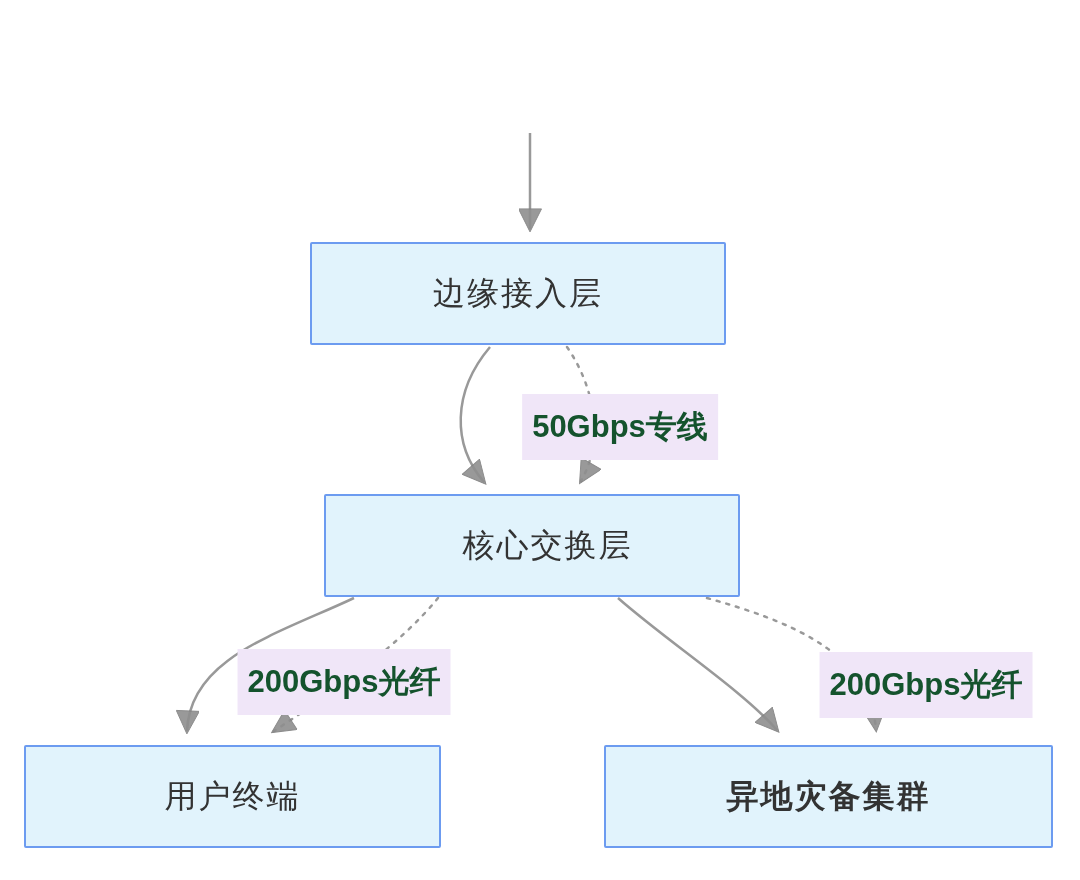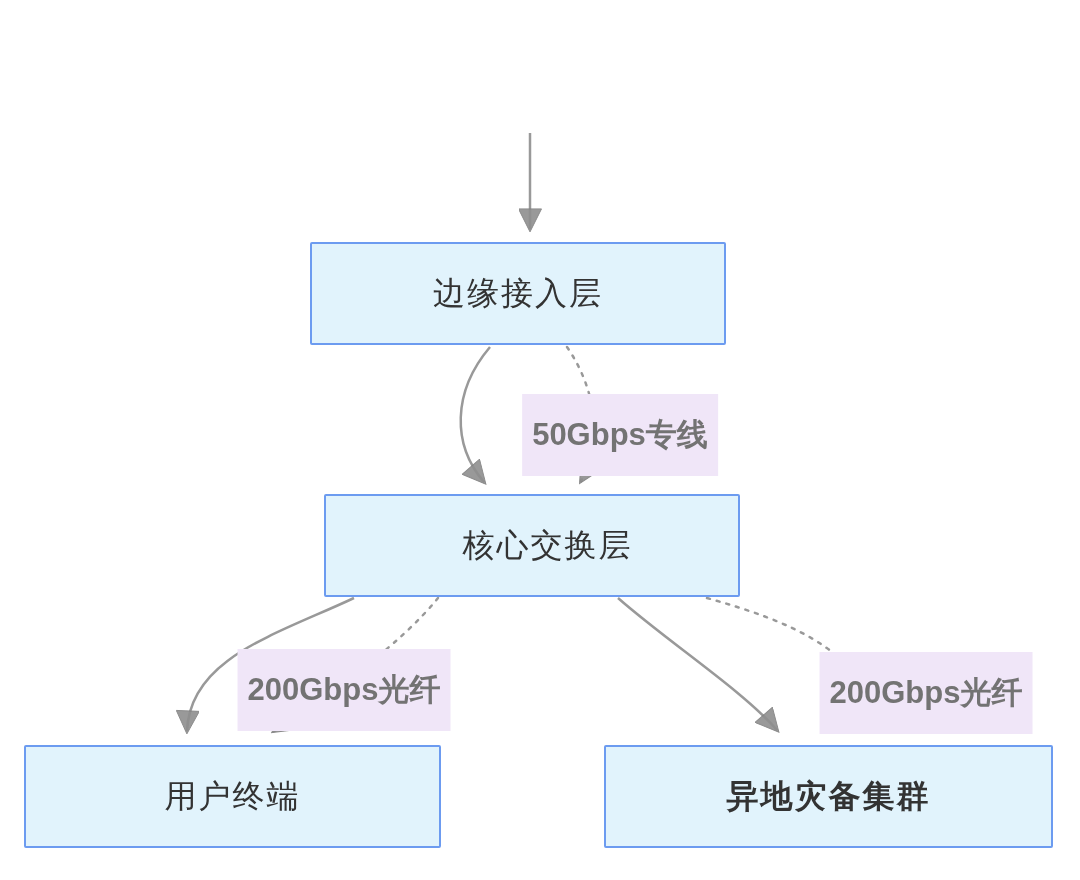--- a/index.html
+++ b/index.html
@@ -18,23 +18,23 @@
     border:2px solid var(--node-border,#6c9bf0);
     border-radius:2px;
     box-sizing:border-box;
     font-size:32px;letter-spacing:2px;
     color:var(--text,#333333);
   }
   .edge-label{
     position:absolute;z-index:3;
     transform:translateX(-50%);
     background:var(--label-bg,#f0e6f8);
-    color:#737373;
+    color:#14532d;
     font-size:31px;font-weight:bold;
-    padding:20px 10px;
+    padding:12px 10px;
     white-space:nowrap;
   }
   #n-user{left:344px;top:30px;width:374px;height:102px;}
   #n-access{left:310px;top:242px;width:416px;height:103px;}
   #n-core{left:324px;top:494px;width:416px;height:103px;padding-left:31px;}
   #n-compute{left:24px;top:745px;width:417px;height:103px;}
   #n-dr{left:604px;top:745px;width:449px;height:103px;font-weight:bold;}
   #l-core{left:620px;top:394px;}
   #l-compute{left:344px;top:649px;}
   #l-dr{left:926px;top:652px;}

